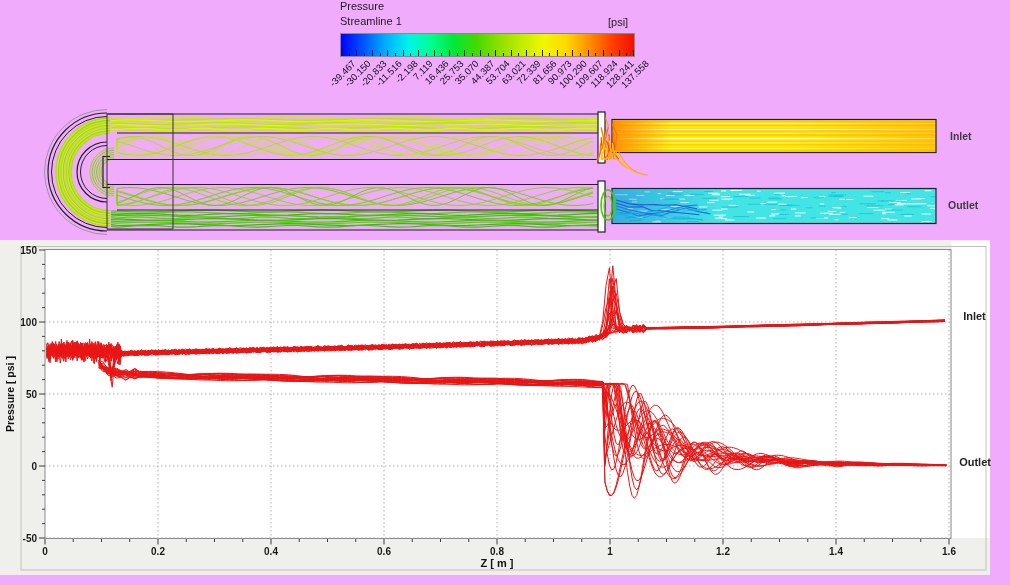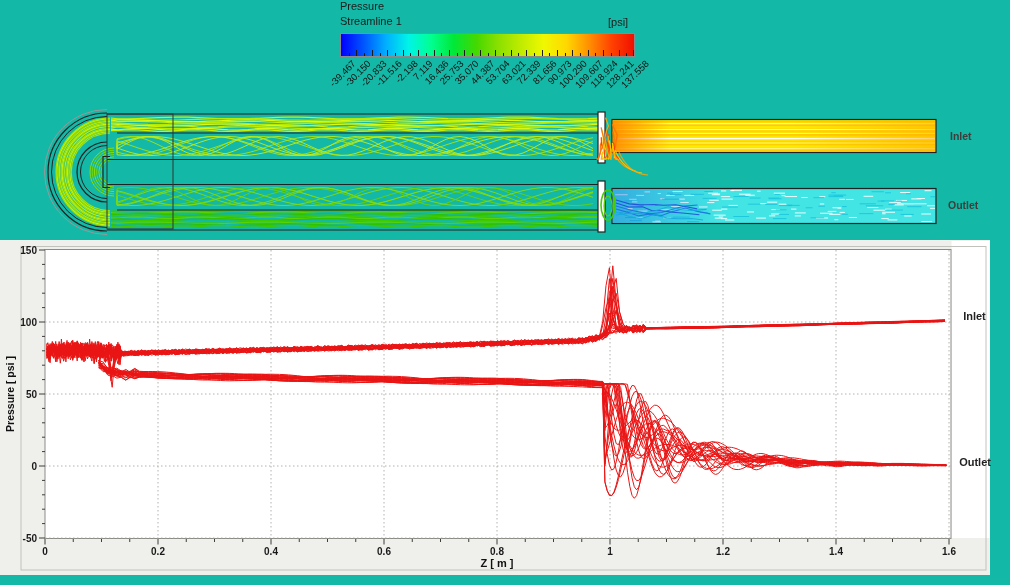--- a/index.html
+++ b/index.html
@@ -1,16 +1,16 @@
 <!DOCTYPE html>
 <html><head>
 <meta charset="utf-8">
 <style>
   html,body{margin:0;padding:0;background:#fff;}
-  .page{position:relative;width:1010px;height:585px;background:#14b8a6;overflow:hidden;
+  .page{position:relative;width:1010px;height:585px;background:#f0abfc;overflow:hidden;
         font-family:"Liberation Sans",sans-serif;}
   .abs{position:absolute;}
   .legend-title{left:340px;top:0px;font-size:11px;color:#1c1c1c;}
   .legend-subtitle{left:340px;top:15px;font-size:11px;color:#1c1c1c;}
   .legend-units{left:608px;top:16px;font-size:11px;color:#1c1c1c;text-align:center;}
   .colorbar{left:340px;top:33px;width:293px;height:22px;border:1px solid #8a8a8a;}
   .cb-tick{position:absolute;width:1px;background:#1a1a1a;}
   .cb-lab{position:absolute;width:90px;text-align:right;font-size:9.5px;color:#111;
           transform-origin:100% 0;transform:rotate(-45deg);white-space:nowrap;}
   .geo-label{font-size:10.5px;font-weight:bold;color:#3d3d3d;}

